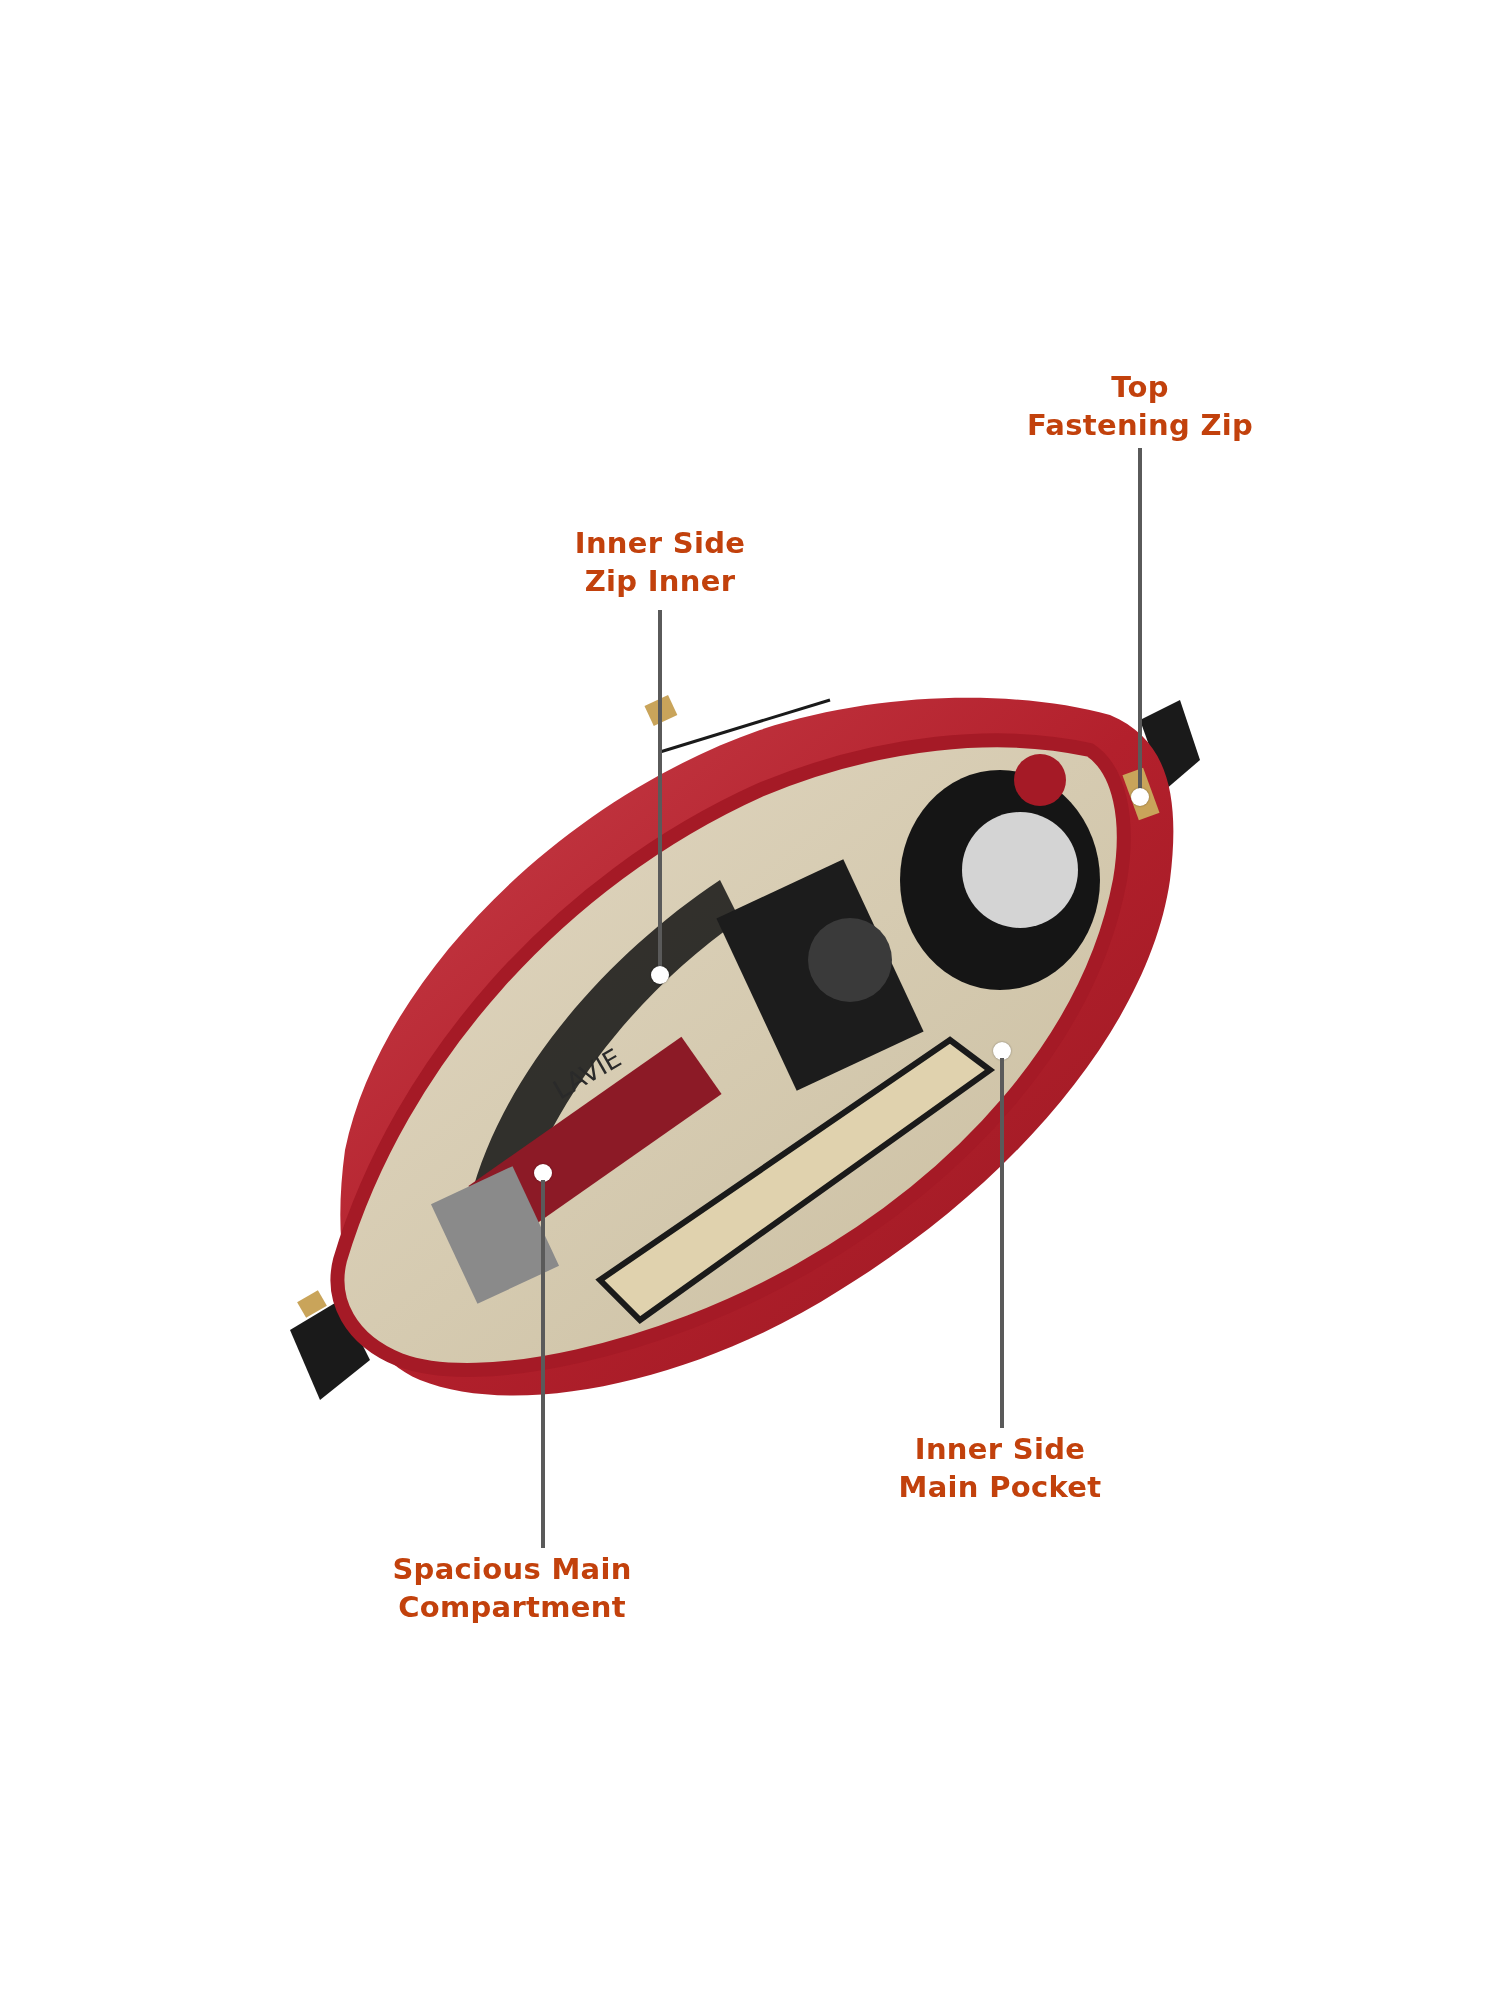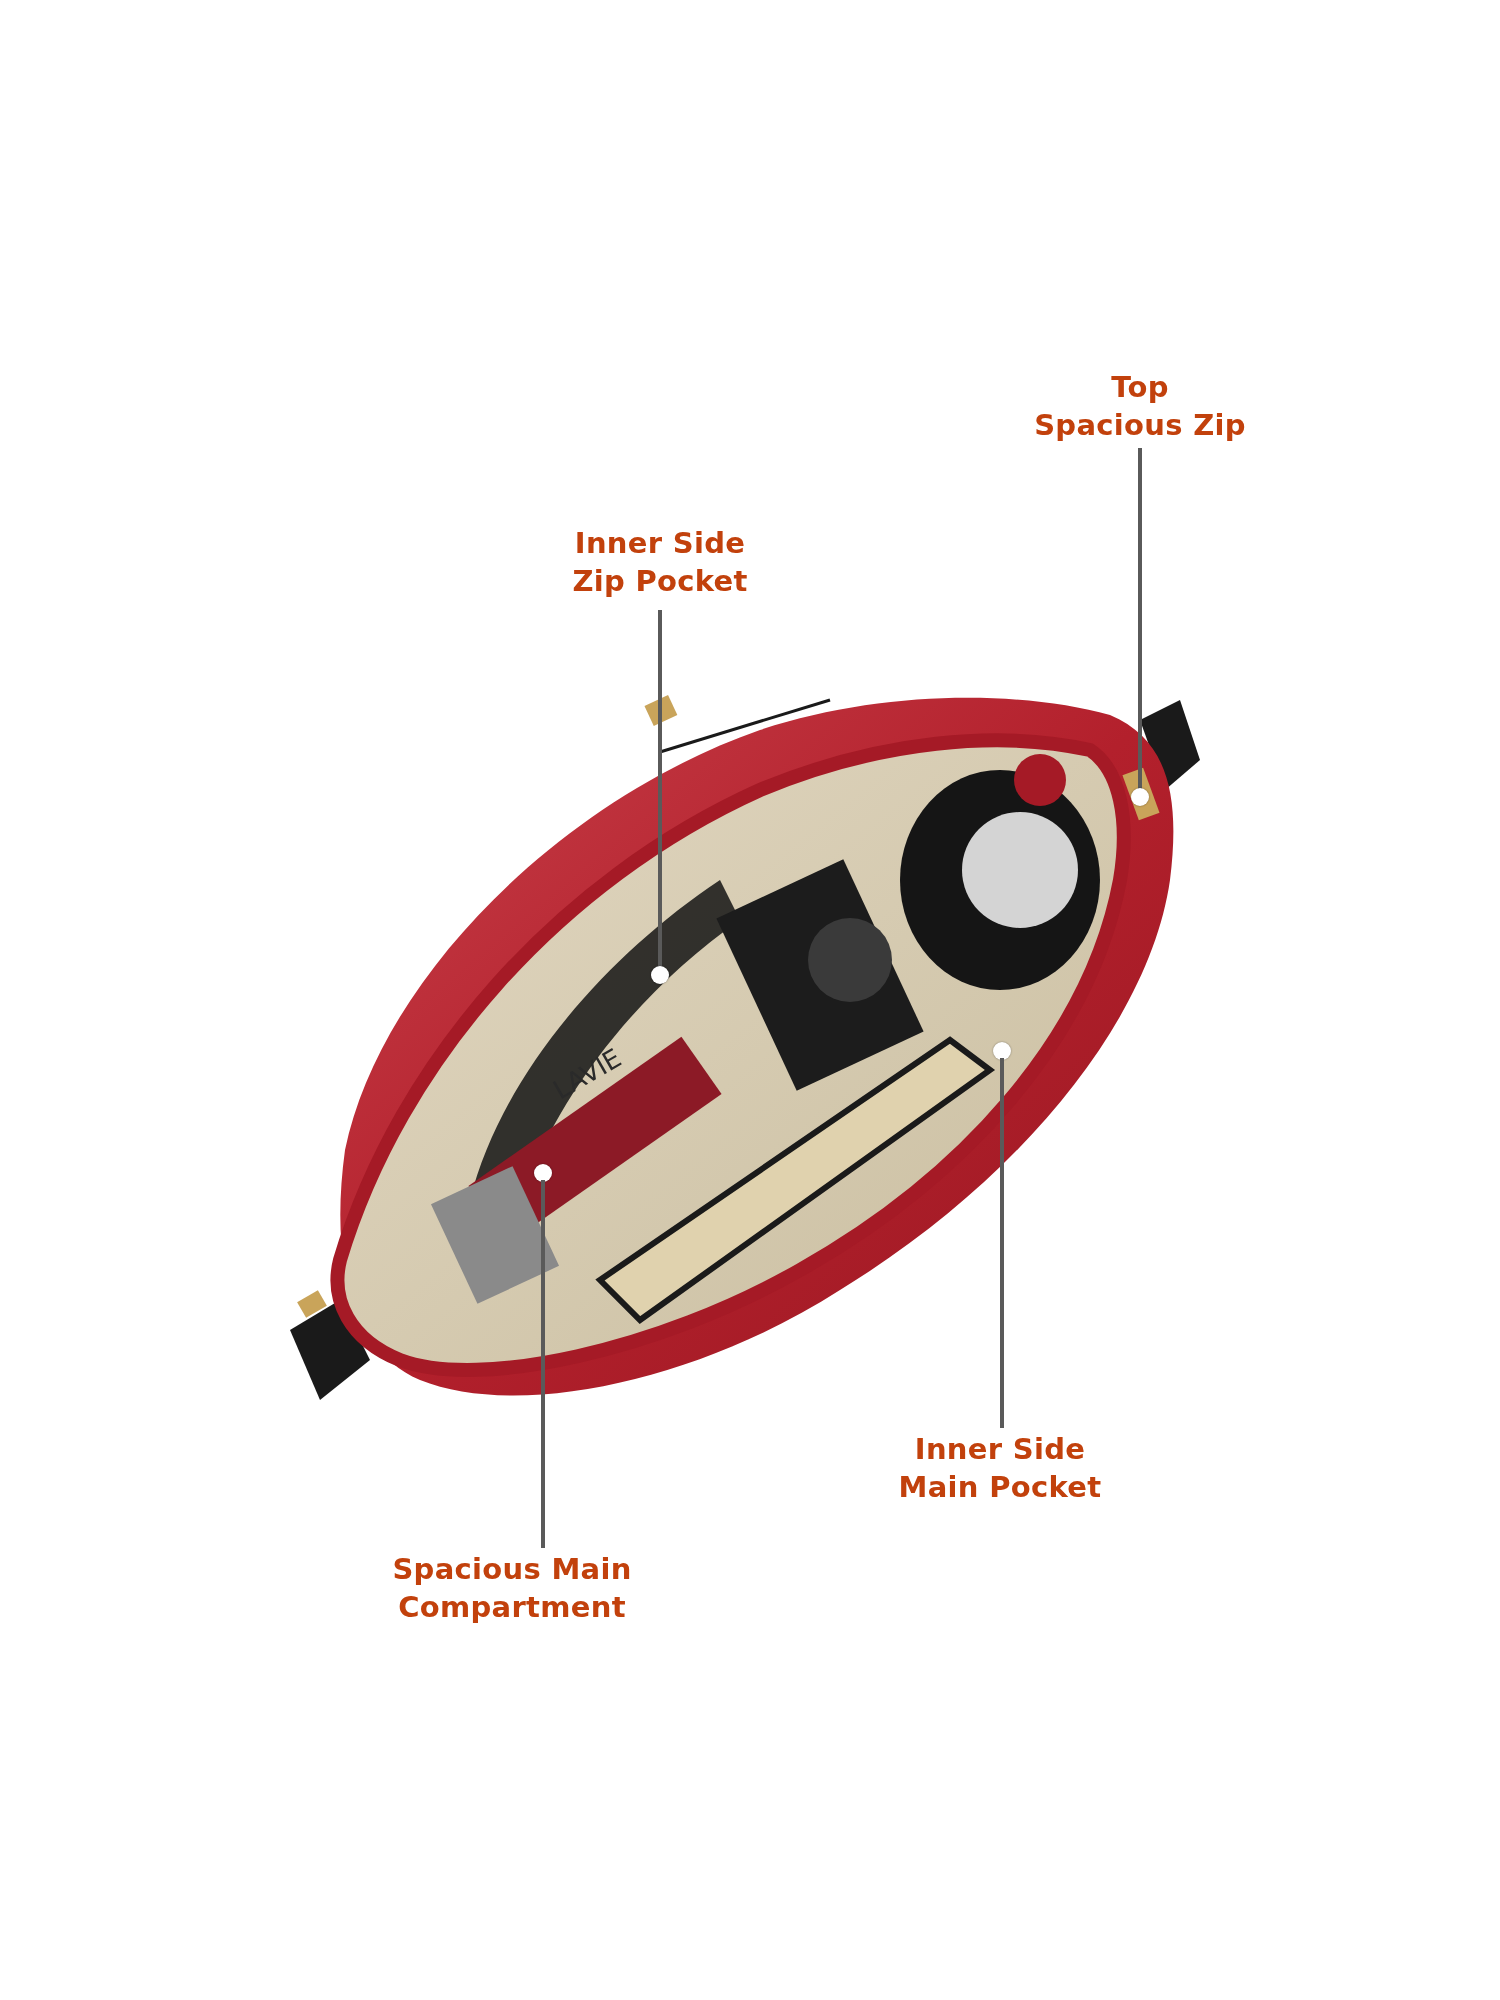--- a/index.html
+++ b/index.html
@@ -58,28 +58,28 @@
   </g>
 
   <g>
     <circle cx="1040" cy="780" r="26" fill="#a51a26"></circle>
     <rect x="1130" y="770" width="22" height="48" fill="#c9a45a" transform="rotate(-20 1141 794)"></rect>
   </g>
 </svg>
 
 <div class="label" style="left:1010px; top:368px; width:260px;">
   <span>Top</span>
-  <span>Spacious Zip</span>
+  <span>Fastening Zip</span>
 </div>
 <div class="leader" style="left:1138px; top:448px; height:342px;"></div>
 <div class="dot" style="left:1131px; top:788px;"></div>
 
 <div class="label" style="left:540px; top:524px; width:240px;">
   <span>Inner Side</span>
-  <span>Zip Pocket</span>
+  <span>Zip Inner</span>
 </div>
 <div class="leader" style="left:658px; top:610px; height:360px;"></div>
 <div class="dot" style="left:651px; top:966px;"></div>
 
 <div class="dot" style="left:993px; top:1042px;"></div>
 <div class="leader" style="left:1000px; top:1058px; height:370px;"></div>
 <div class="label" style="left:880px; top:1430px; width:240px;">
   <span>Inner Side</span>
   <span>Main Pocket</span>
 </div>

